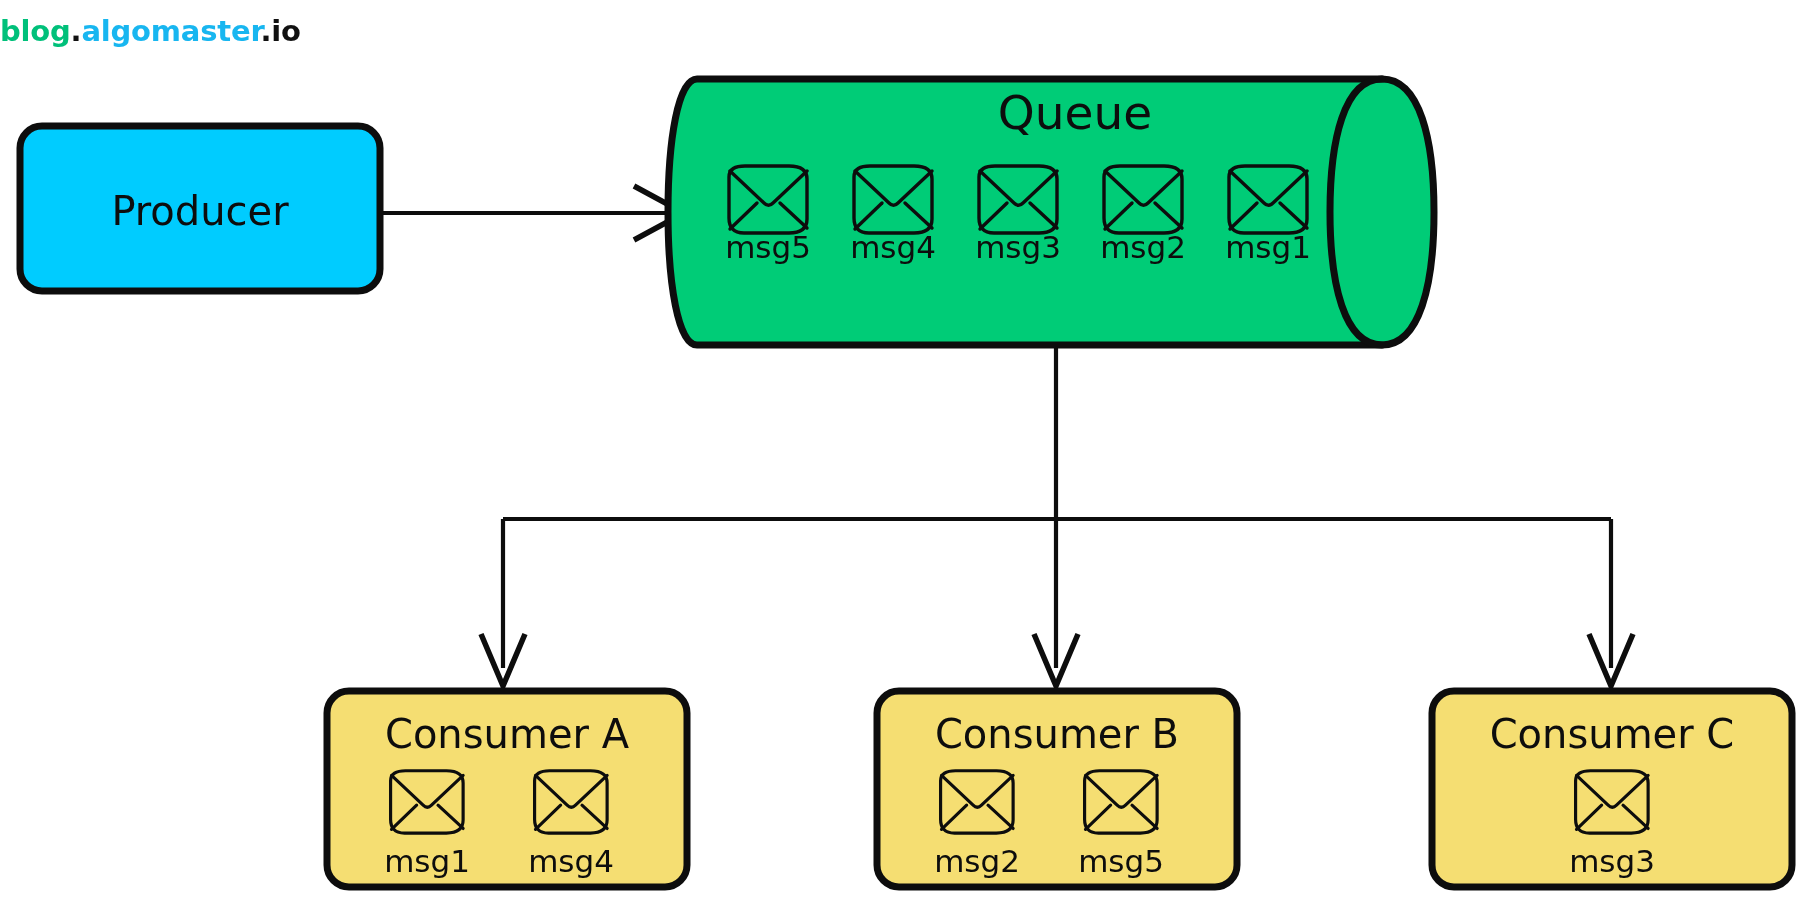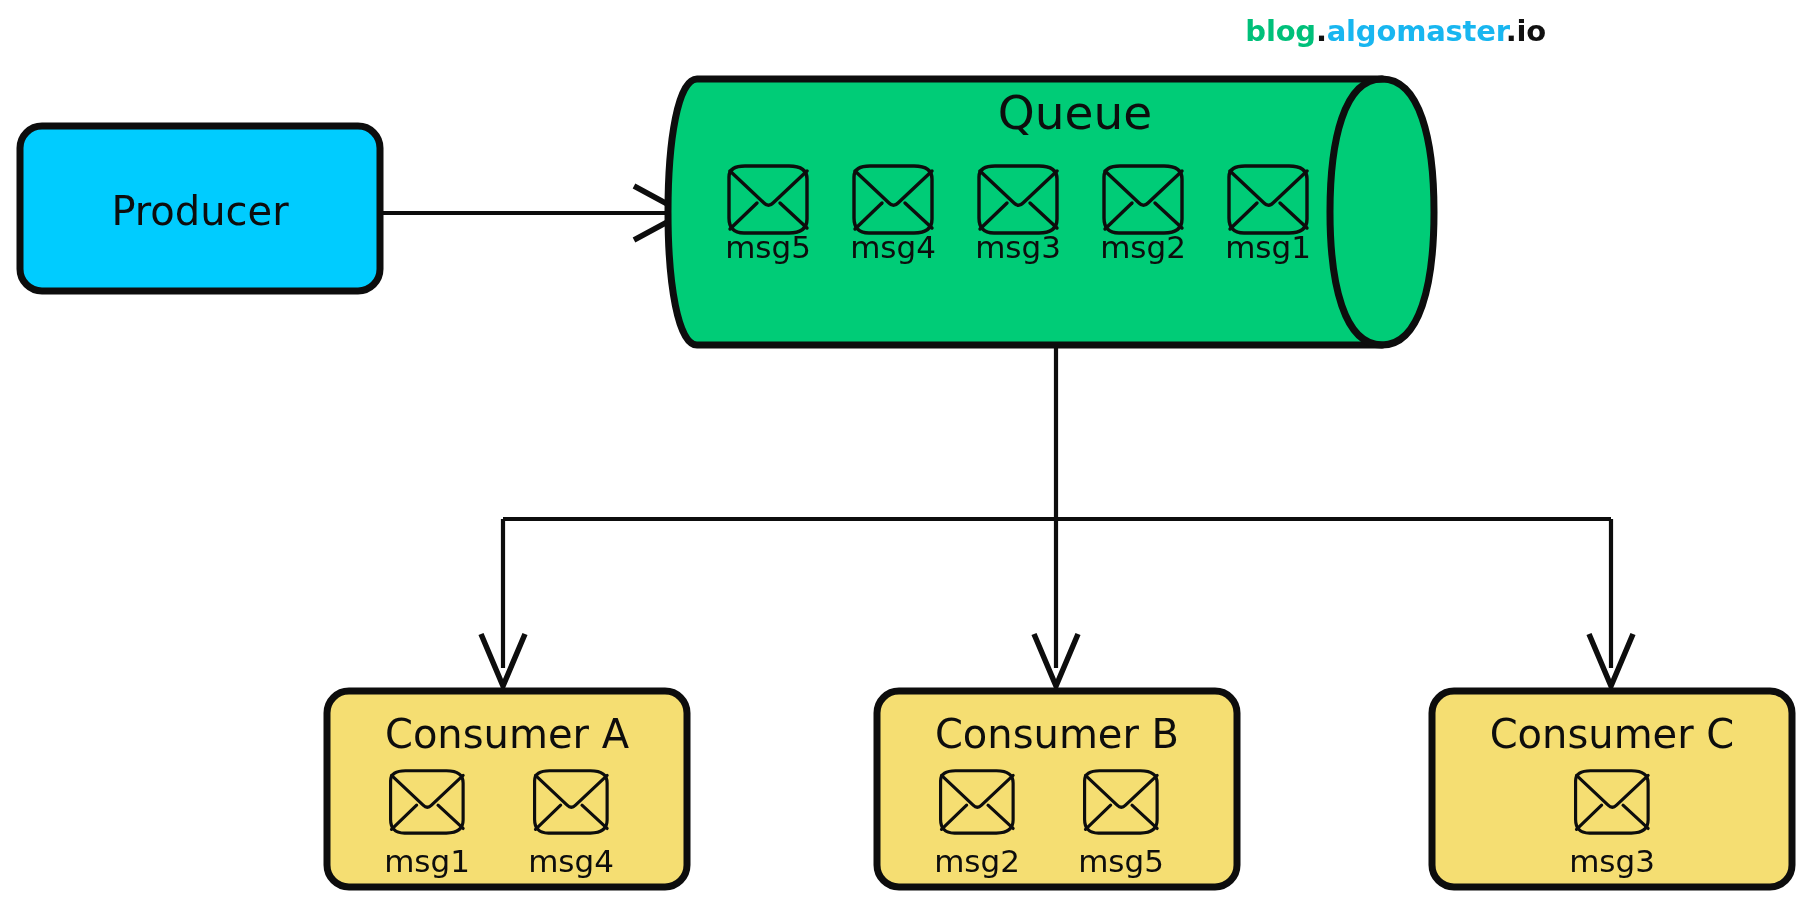--- a/index.html
+++ b/index.html
@@ -26,21 +26,21 @@
     left: 0; top: 0;
     width: 1810px;
     height: 904px;
     display: block;
   }
   .wm {
     position: absolute;
     top: 14px;
     left: 0;
     width: 1546px;
-    text-align: right;
+    text-align: left;
     font-family: "DejaVu Sans", sans-serif;
     font-weight: bold;
     font-size: 29px;
     letter-spacing: -0.2px;
     white-space: nowrap;
     pointer-events: none;
   }
   .wm span { display: inline; }
   .wm .wm-blog { color: #00c07a; }
   .wm .wm-dot1 { color: #111111; }

